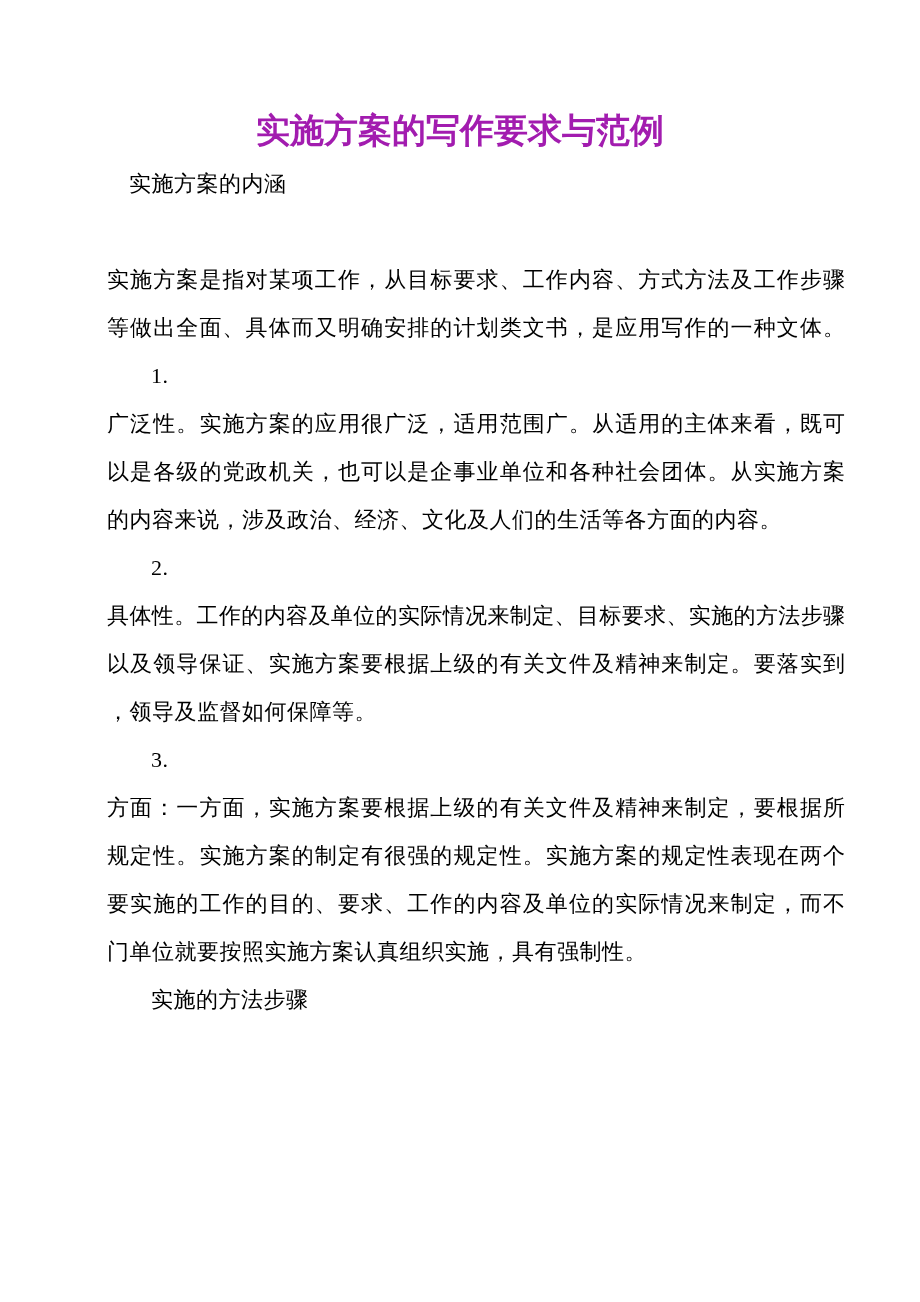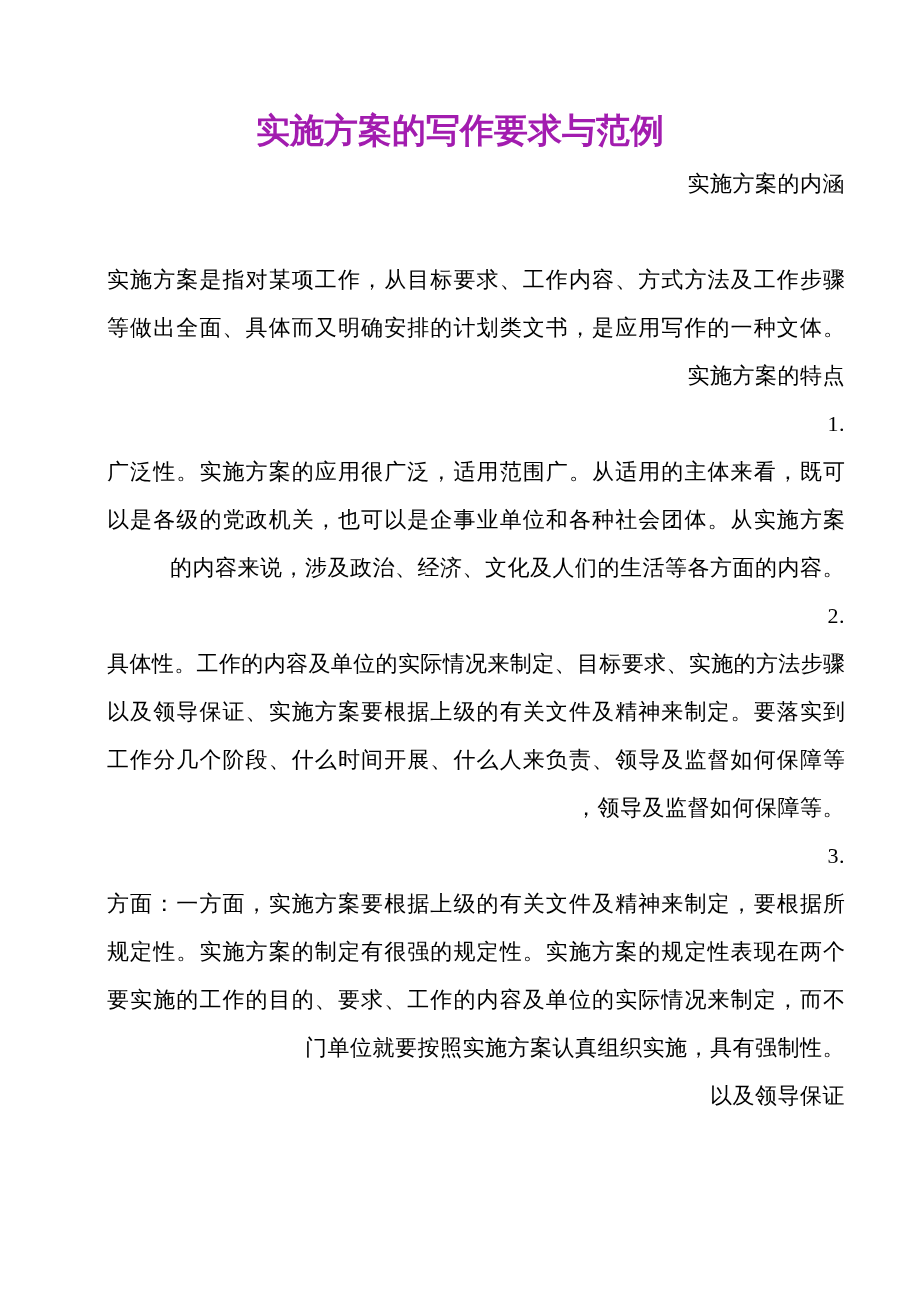--- a/index.html
+++ b/index.html
@@ -34,21 +34,21 @@
     left: 107px;
     top: 160px;
     width: 738px;
   }
   .line {
     height: 48px;
     line-height: 48px;
     font-size: 22px;
     letter-spacing: 0.5px;
     white-space: nowrap;
-    text-align: right;
+    text-align: left;
   }
   .line.just {
     white-space: normal;
     text-align: justify;
     text-align-last: justify;
     letter-spacing: 0;
   }
   .line.ind1 { padding-left: 22px; }
   .line.ind2 { padding-left: 44px; }
   .line.blank {  }
@@ -58,31 +58,29 @@
 
 <div class="page">
 
   <h1 class="title" style="color: #a21caf;">实施方案的写作要求与范例</h1>
 
   <div class="body-text">
     <div class="line ind1">实施方案的内涵</div>
     <div class="line blank"></div>
     <div class="line just">实施方案是指对某项工作，从目标要求、工作内容、方式方法及工作步骤</div>
     <div class="line just">等做出全面、具体而又明确安排的计划类文书，是应用写作的一种文体。</div>
-    <div class="line ind2">实施方案的特点</div>
     <div class="line ind2">1.</div>
     <div class="line just">广泛性。实施方案的应用很广泛，适用范围广。从适用的主体来看，既可</div>
     <div class="line just">以是各级的党政机关，也可以是企事业单位和各种社会团体。从实施方案</div>
     <div class="line">的内容来说，涉及政治、经济、文化及人们的生活等各方面的内容。</div>
     <div class="line ind2">2.</div>
     <div class="line just">具体性。工作的内容及单位的实际情况来制定、目标要求、实施的方法步骤</div>
     <div class="line just">以及领导保证、实施方案要根据上级的有关文件及精神来制定。要落实到</div>
-    <div class="line just">工作分几个阶段、什么时间开展、什么人来负责、领导及监督如何保障等</div>
     <div class="line">，领导及监督如何保障等。</div>
     <div class="line ind2">3.</div>
     <div class="line just">方面：一方面，实施方案要根据上级的有关文件及精神来制定，要根据所</div>
     <div class="line just">规定性。实施方案的制定有很强的规定性。实施方案的规定性表现在两个</div>
     <div class="line just">要实施的工作的目的、要求、工作的内容及单位的实际情况来制定，而不</div>
     <div class="line">门单位就要按照实施方案认真组织实施，具有强制性。</div>
-    <div class="line ind2">以及领导保证</div>
+    <div class="line ind2">实施的方法步骤</div>
   </div>
 
 </div>
 
 </body></html>

